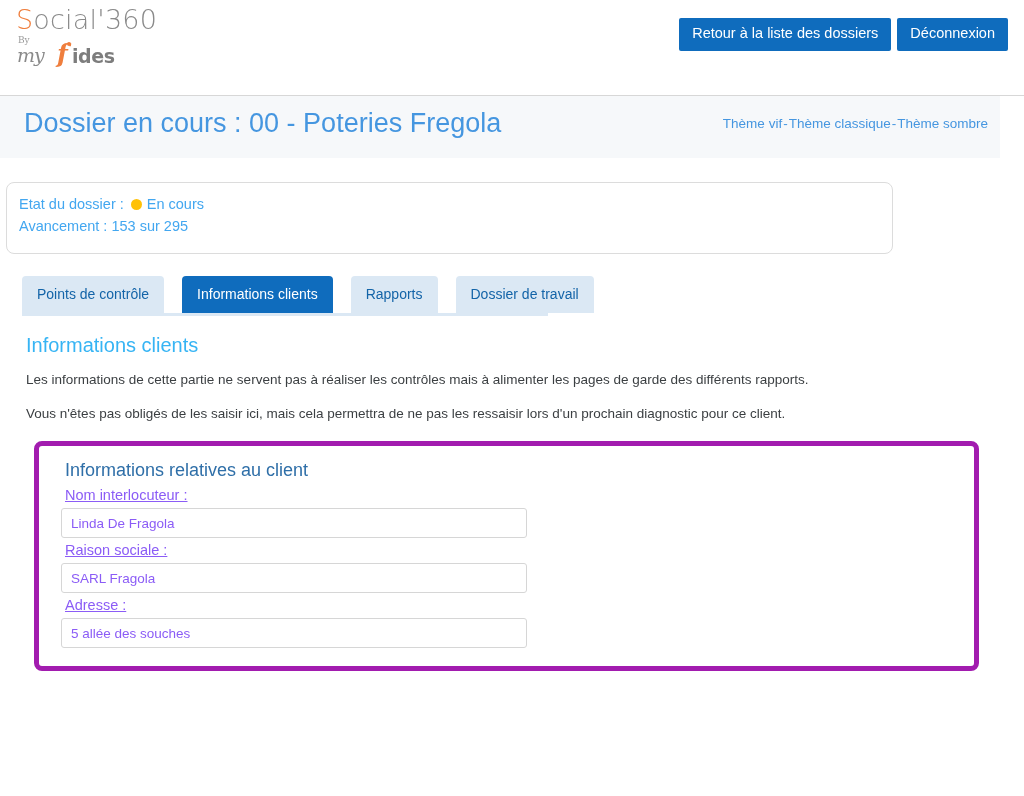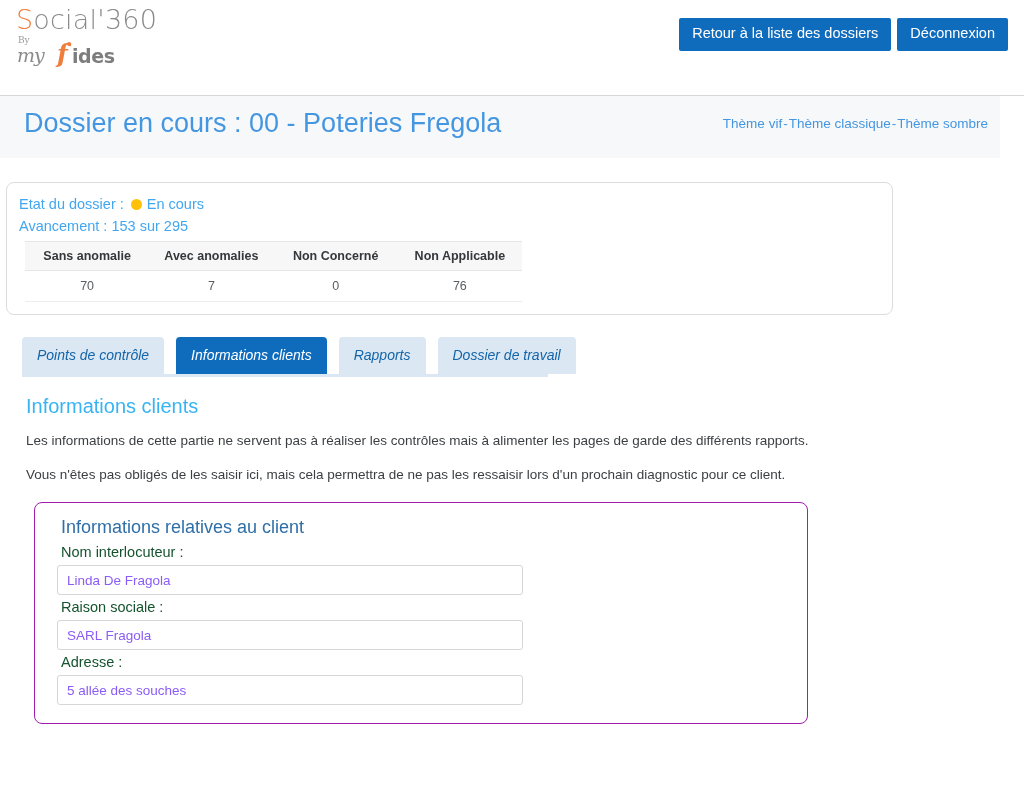--- a/index.html
+++ b/index.html
@@ -207,23 +207,22 @@
     padding: 8px 4px;
     text-align: center;
     border-bottom: 1px solid #ededed;
   }
 
   
   .tabs {
     margin: 22px 0 0 22px;
     display: flex;
     align-items: flex-end;
-    gap: 12px;
-    position: relative;
-    font-style: italic;
+    gap: 18px;
+    position: relative;
   }
   .tab {
     background: #dbe8f4;
     color: #1364a8;
     font-size: 14px;
     padding: 11px 15px 11px;
     border-radius: 4px 4px 0 0;
     cursor: pointer;
     white-space: nowrap;
     line-height: 1.1;
@@ -252,39 +251,40 @@
   .para {
     font-size: 13.5px;
     color: #3b3f42;
     margin: 0 0 16px 0;
     line-height: 1.3;
   }
 
   
   .form-card {
     margin: 19px 0 0 8px;
-    width: 774px;
-    box-sizing: border-box;
-    border: 1px solid #a21caf;
+    width: 945px;
+    box-sizing: border-box;
+    border: 5px solid #a21caf;
     border-radius: 8px;
     background: #ffffff;
     padding: 14px 0 16px 22px;
   }
   .form-card-title {
     font-size: 18px;
     color: #2f6fa8;
     font-weight: 400;
     margin: 0 0 6px 4px;
   }
   .field { margin-bottom: 2px; }
   .field-label {
     display: block;
     font-size: 14.5px;
-    color: #14532d;
+    color: #8b5cf6;
     margin: 4px 0 5px 4px;
+    text-decoration: underline;
   }
   .field-input {
     display: block;
     width: 466px;
     box-sizing: border-box;
     height: 30px;
     border: 1px solid #d6d6d6;
     border-radius: 3px;
     background: #ffffff;
     font-size: 13.5px;
@@ -326,38 +326,20 @@
 </div>
 
 <div class="status-card">
   <div class="status-line">
     <span class="status-label">Etat du dossier :</span>
     <span class="status-dot"></span>
     <span>En cours</span>
   </div>
   <div class="progress-line">Avancement : 153 sur 295</div>
 
-  <table class="stats">
-    <thead>
-      <tr>
-        <th>Sans anomalie</th>
-        <th>Avec anomalies</th>
-        <th>Non Concerné</th>
-        <th>Non Applicable</th>
-      </tr>
-    </thead>
-    <tbody>
-      <tr>
-        <td>70</td>
-        <td>7</td>
-        <td>0</td>
-        <td>76</td>
-      </tr>
-    </tbody>
-  </table>
 </div>
 
 <div class="tabs">
   <div class="tab">Points de contrôle</div>
   <div class="tab active">Informations clients</div>
   <div class="tab">Rapports</div>
   <div class="tab">Dossier de travail</div>
 </div>
 <div class="tabs-underline"></div>
 

